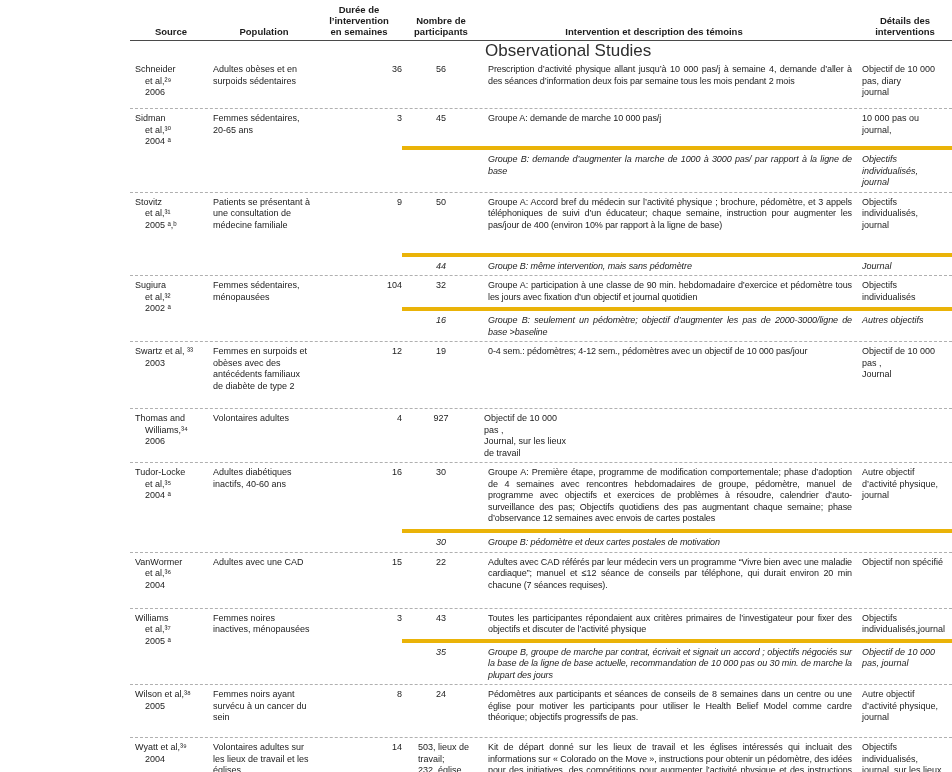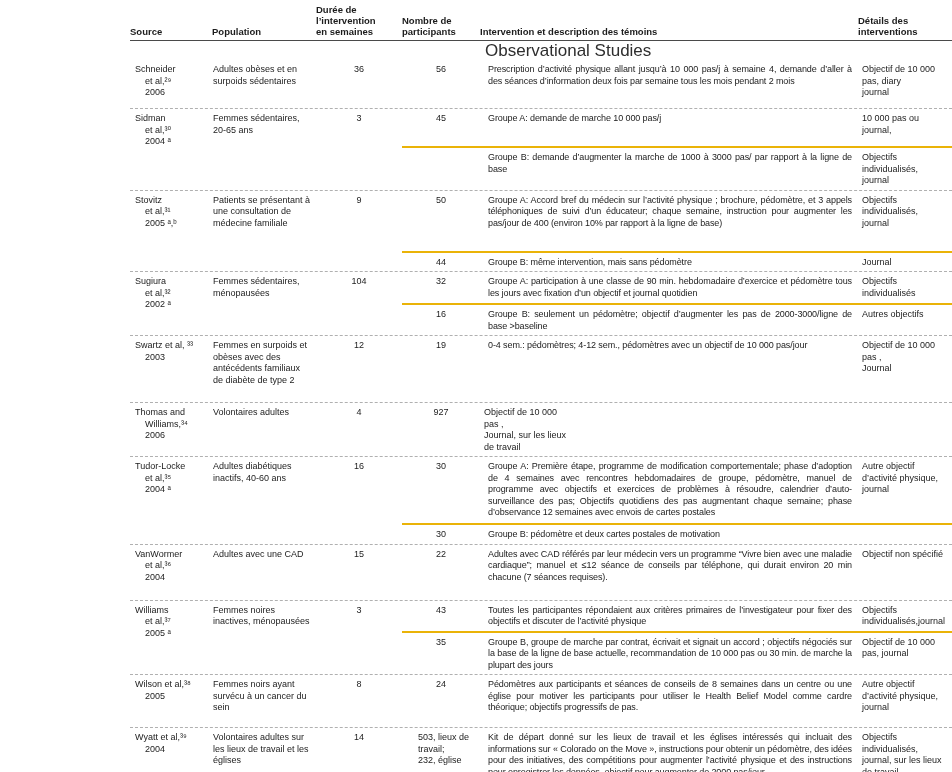--- a/index.html
+++ b/index.html
@@ -12,36 +12,36 @@
   .tbl { margin-left:130px; width:822px; font-size:9px; line-height:11.5px; }
 
   .thead {
     display:grid;
     grid-template-columns:82px 104px 86px 78px 378px 94px;
     align-items:end;
     padding:4px 0 3px 0;
     border-bottom:1px solid #4a4a4a;
     font-weight:bold; font-size:9.5px; line-height:11px;
   }
-  .th { text-align:left; white-space:pre-line; }
+  .th { text-align:center; white-space:pre-line; }
   .th-int { padding-right:30px; }
 
   .obs { padding:3px 0 2px 355px; font-size:17px; line-height:14px; color:#2e2e2e; }
 
   .study {
     display:grid;
     grid-template-columns:82px 104px 86px 550px;
     border-bottom:1px dashed #b0b0b0;
   }
   .src { padding:4px 2px 2px 15px; text-indent:-10px; white-space:pre-line; }
   .pop { padding:4px 4px 2px 1px; }
-  .dur { padding-top:4px; text-align:center; }
+  .dur { padding-top:4px; text-align:right; }
 
   .subrow { display:grid; grid-template-columns:78px 378px 94px; box-sizing:border-box; }
-  .subrow + .subrow { border-top:2px solid #eab308; }
+  .subrow + .subrow { border-top:4px solid #eab308;font-style:italic; }
   .ppl { padding-top:4px; text-align:center; white-space:pre-line; }
   .ppl-left { text-align:left; padding-left:16px; box-sizing:border-box; }
   .intv { padding:4px 6px 3px 8px; text-align:justify; letter-spacing:-0.1px; }
   .det { padding:4px 2px 3px 4px; white-space:pre-line; }
 </style>
 </head>
 <body>
 
 <div class="tbl">
 

